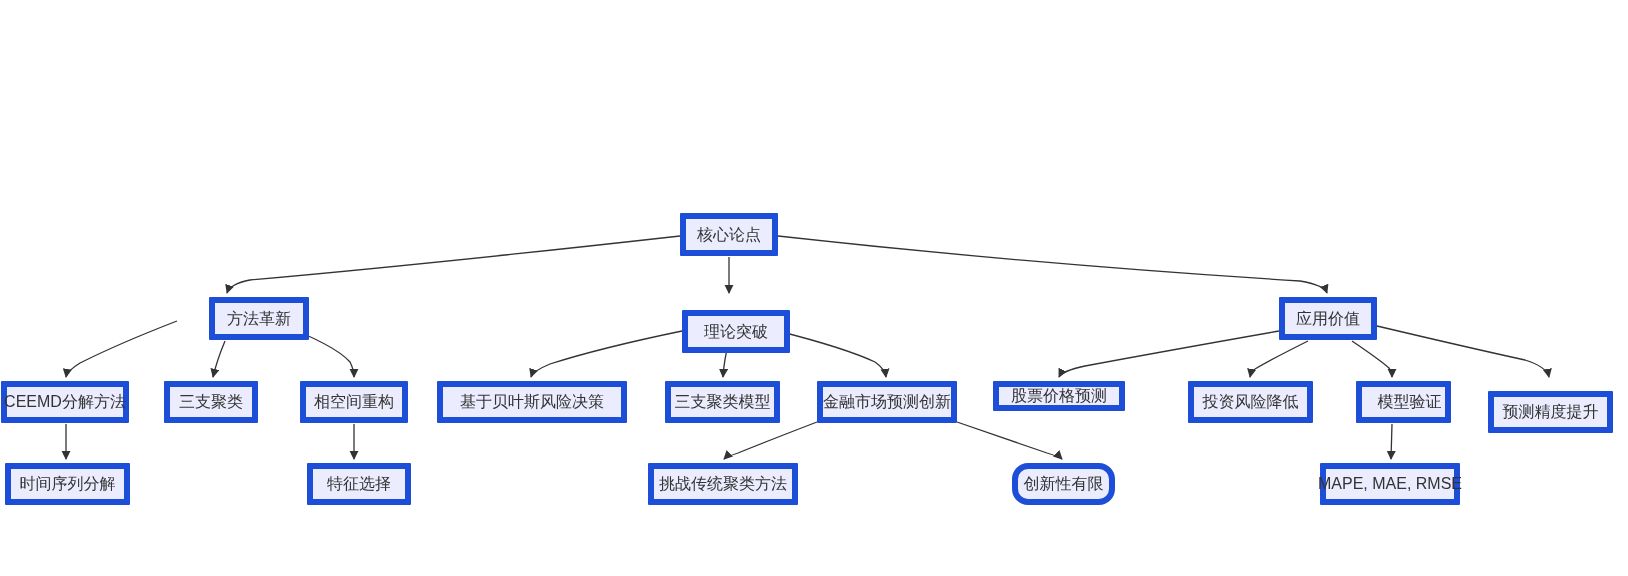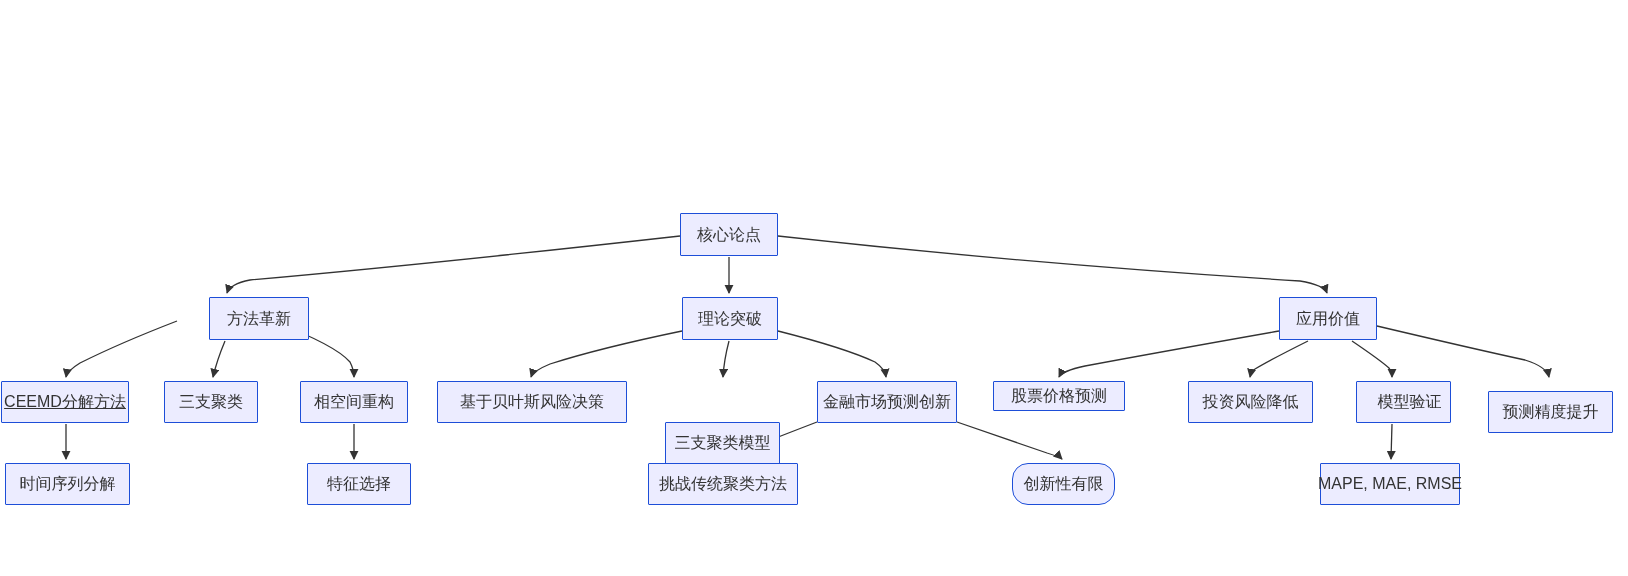--- a/index.html
+++ b/index.html
@@ -4,21 +4,21 @@
 <style>
   * { margin:0; padding:0; box-sizing:border-box; }
   html,body { width:1628px; height:576px; background:#ffffff; overflow:hidden; }
   body { font-family:"Liberation Sans", sans-serif; }
   .canvas { position:relative; width:1628px; height:576px; background:#ffffff; }
   svg.edge-layer { position:absolute; left:0; top:0; width:1628px; height:576px; }
   .node {
     position:absolute;
     display:flex; align-items:center; justify-content:center;
     background:#ECECFF;
-    border:1px solid #1d4ed8;
+    border:6px solid #1d4ed8;
     color:#333333;
     font-size:16px;
     line-height:1.2;
     text-align:center;
     white-space:nowrap;
     border-radius:1px;
   }
 </style>
 </head>
 <body>
@@ -49,28 +49,28 @@
       <path marker-end="url(#arrow)" d="M354,424 L354,459"></path>
       <path marker-end="url(#arrow)" d="M817,422 Q765,442 738,453 Q726,457 724,459"></path>
       <path marker-end="url(#arrow)" d="M957,422 Q1015,442 1047,453 Q1060,457 1062,459"></path>
       <path marker-end="url(#arrow)" d="M1392,424 L1391,459"></path>
     </g>
   </svg>
 
   <div class="node" style="left:680px; top:213px; width:98px;  height:43px;">核心论点</div>
 
   <div class="node" style="left:177px; top:297px; width:100px; height:43px;margin-left:32px;">方法革新</div>
-  <div class="node" style="left:682px; top:297px; width:96px;  height:43px;">理论突破</div>
+  <div class="node" style="left:682px; top:310px; width:108px;  height:43px;">理论突破</div>
   <div class="node" style="left:1279px;top:297px; width:98px;  height:43px;">应用价值</div>
 
-  <div class="node" style="left:1px;   top:381px; width:128px; height:42px;text-decoration:underline;">CEEMD分解方法</div>
+  <div class="node" style="left:1px;   top:381px; width:128px; height:42px;">CEEMD分解方法</div>
   <div class="node" style="left:164px; top:381px; width:94px;  height:42px;">三支聚类</div>
   <div class="node" style="left:300px; top:381px; width:108px; height:42px;">相空间重构</div>
   <div class="node" style="left:437px; top:381px; width:190px; height:42px;">基于贝叶斯风险决策</div>
-  <div class="node" style="left:665px; top:381px; width:115px; height:42px;margin-top:41px;">三支聚类模型</div>
+  <div class="node" style="left:665px; top:381px; width:115px; height:42px;">三支聚类模型</div>
   <div class="node" style="left:817px; top:381px; width:140px; height:42px;">金融市场预测创新</div>
   <div class="node" style="left:993px; top:381px; width:132px; height:30px;text-align:center;">股票价格预测</div>
   <div class="node" style="left:1188px;top:381px; width:125px; height:42px;">投资风险降低</div>
   <div class="node" style="left:1356px;top:381px; width:95px;  height:42px;padding-left:12px;">模型验证</div>
   <div class="node" style="left:1488px;top:381px; width:125px; height:42px;margin-top:10px;">预测精度提升</div>
 
   <div class="node" style="left:5px;   top:463px; width:125px; height:42px;">时间序列分解</div>
   <div class="node" style="left:307px; top:463px; width:104px;  height:42px;">特征选择</div>
   <div class="node" style="left:648px; top:463px; width:150px; height:42px;">挑战传统聚类方法</div>
   <div class="node" style="left:1012px;top:463px; width:103px; height:42px;border-radius:16px;">创新性有限</div>

